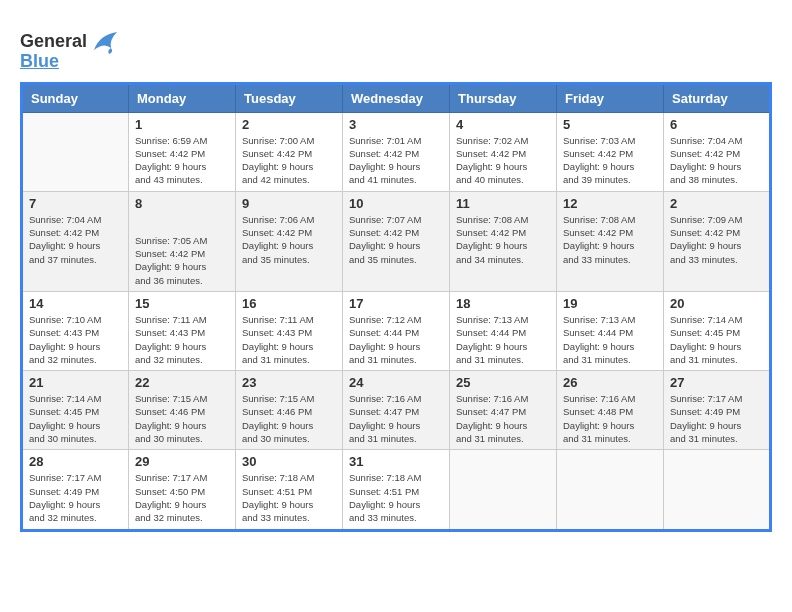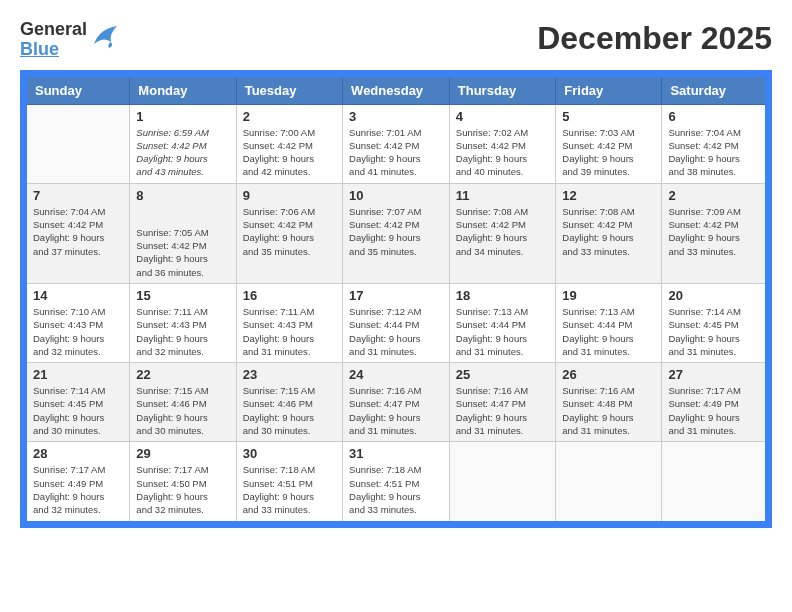--- a/index.html
+++ b/index.html
@@ -19,20 +19,21 @@
     .logo {
       display: flex;
       align-items: center;
     }
     .logo-text {
       display: flex;
       flex-direction: column;
       font-size: 18px;
       font-weight: bold;
       line-height: 1.1;
+      margin-top: 12px;
     }
     .logo-text .general { color: #333; }
     .logo-text .blue { color: #4a90d9; text-decoration: underline; }
     .logo-bird {
       width: 30px;
       height: 28px;
       margin-left: 2px;
       margin-top: -4px;
     }
     .title-section {
@@ -43,21 +44,21 @@
       font-weight: bold;
       color: #333;
     }
     .location {
       font-size: 14px;
       color: #555;
     }
     .calendar {
       width: 100%;
       border-collapse: collapse;
-      border: 7px solid #3b82f6;
+      border: 3px solid #3b82f6;
     }
     .calendar th {
       background-color: #4a7fc1;
       color: white;
       padding: 6px 8px;
       font-size: 13px;
       font-weight: bold;
       text-align: left;
       border: 1px solid #3a6aaa;
     }
@@ -98,42 +99,41 @@
     <div class="logo-text">
       <span class="general">General</span>
       <span class="blue">Blue</span>
     </div>
     <svg class="logo-bird" viewBox="0 0 30 28" xmlns="http://www.w3.org/2000/svg">
       <path d="M5,20 Q10,5 28,2 Q20,10 22,18 Q15,12 5,20Z" fill="#4a90d9"></path>
       <path d="M22,18 Q25,22 20,24 Q18,20 22,18Z" fill="#4a90d9"></path>
     </svg>
   </div>
   <div class="title-section">
-    <div class="month-year">December 2025</div>
   </div>
 </div>
 
 <table class="calendar">
   <thead>
     <tr id="weekday-header">
         <th>Sunday</th>
         <th>Monday</th>
         <th>Tuesday</th>
         <th>Wednesday</th>
         <th>Thursday</th>
         <th>Friday</th>
         <th>Saturday</th>
       </tr>
   </thead>
   <tbody id="calendar-body">
       <tr>
         <td class="empty"></td>
         <td>
           <span class="day-number">1</span>
-          <div class="day-info" style="white-space: pre-line; font-style: italic;">Sunrise: 6:59 AM
+          <div class="day-info" style="white-space: pre-line;">Sunrise: 6:59 AM
 Sunset: 4:42 PM
 Daylight: 9 hours
 and 43 minutes.</div>
         </td>
         <td>
           <span class="day-number">2</span>
           <div class="day-info" style="white-space: pre-line;">Sunrise: 7:00 AM
 Sunset: 4:42 PM
 Daylight: 9 hours
 and 42 minutes.</div>

